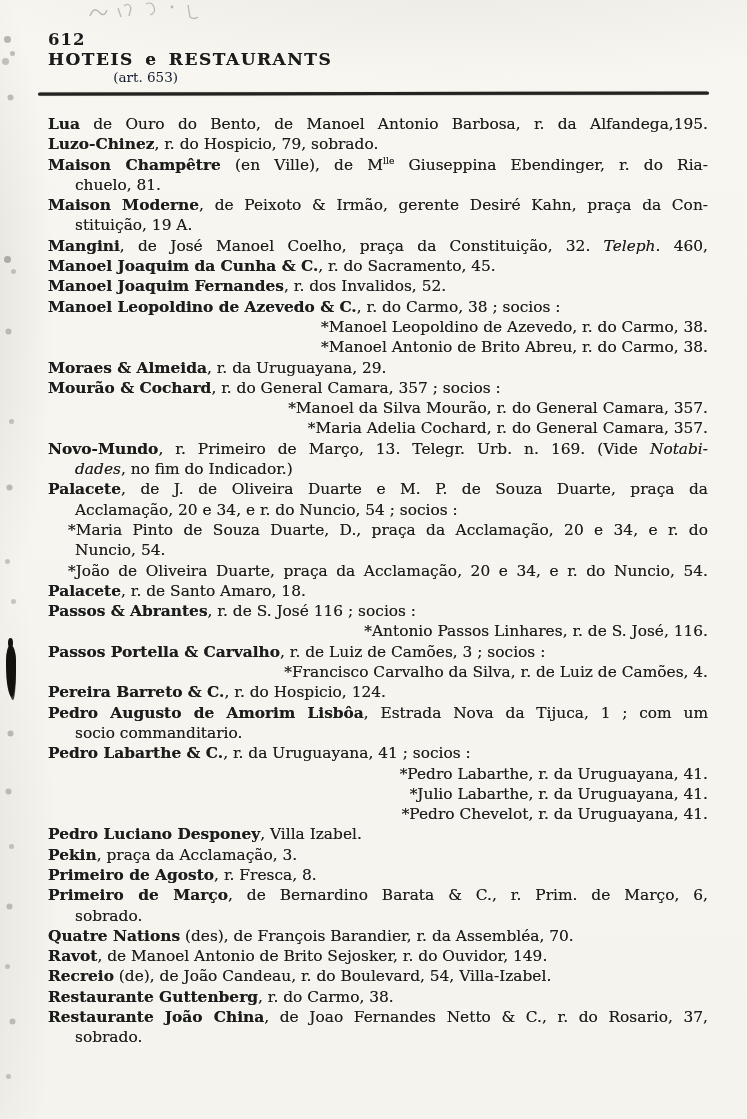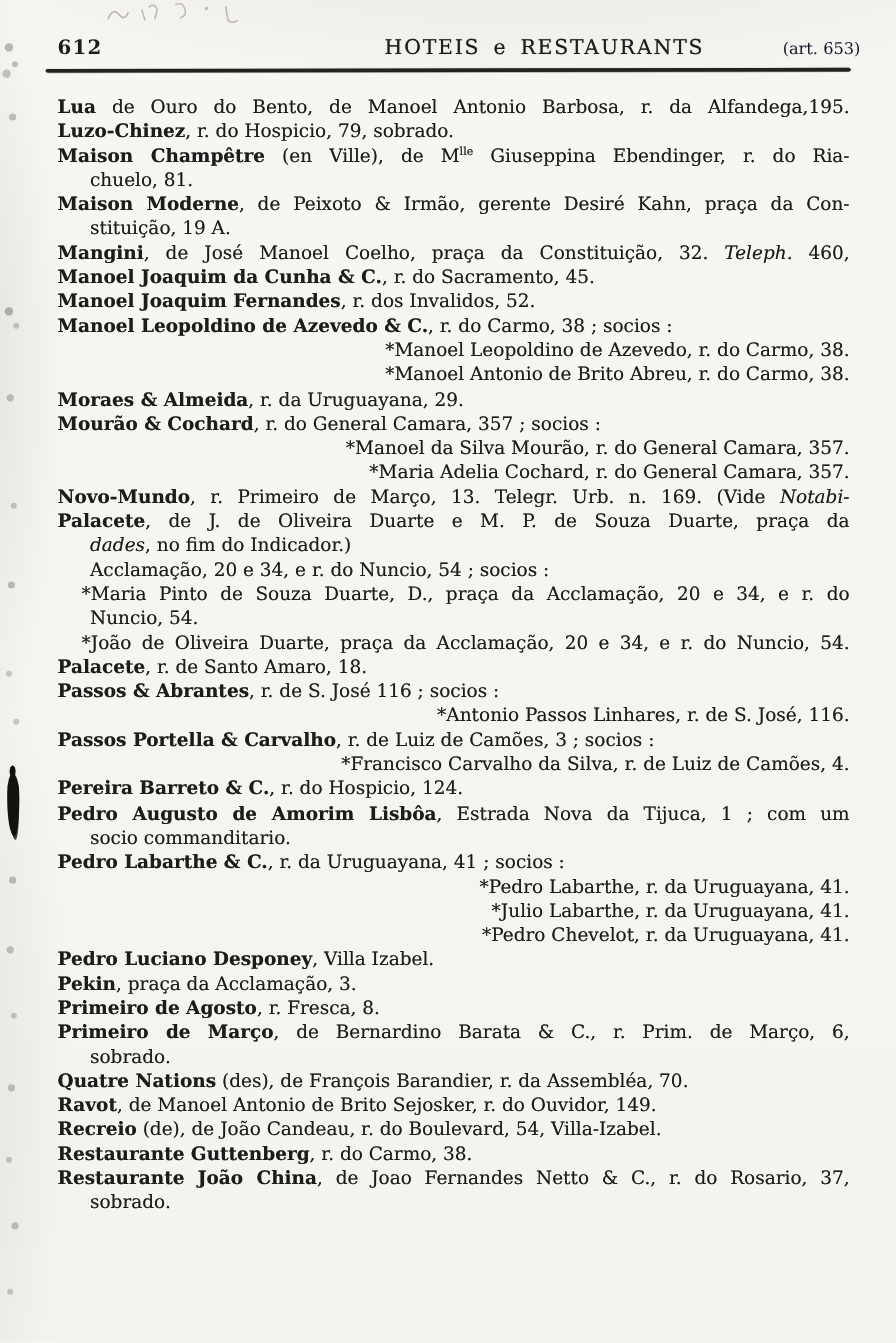--- a/index.html
+++ b/index.html
@@ -8,23 +8,23 @@
     background:
       radial-gradient(ellipse 900px 200px at 60% -40px, rgba(120,112,95,.10), transparent 60%),
       radial-gradient(ellipse 120px 500px at -30px 300px, rgba(90,85,70,.14), transparent 70%),
       radial-gradient(ellipse 140px 600px at -40px 900px, rgba(90,85,70,.12), transparent 70%),
       linear-gradient(#f7f6f1,#f4f3ee);
     font-family:"DejaVu Serif","Liberation Serif",serif;
     color:#1c1c1c;
   }
   .page{position:absolute;inset:0;}
   
-  .header{display:flex;align-items:baseline;margin:30px 0 0 0;padding:0 30px 0 48px;}
+  .header{display:flex;align-items:baseline;margin:30px 0 0 0;padding:0 30px 0 48px;flex-direction:column;}
   .pagenum{width:90px;font-weight:bold;font-size:16.5px;letter-spacing:1px;}
-  .title{flex:1;text-align:right;font-weight:normal;font-size:17px;letter-spacing:1.5px;word-spacing:4px;
+  .title{flex:1;text-align:right;font-weight:bold;font-size:17px;letter-spacing:1.5px;word-spacing:4px;
          text-shadow:0 0 .6px rgba(0,0,0,.6);}
   .artref{width:130px;text-align:right;font-size:13.5px;color:#0f172a;}
   .rule{height:3px;background:#242220;margin:7px 38px 0 38px;border-radius:2px/50%;
         box-shadow:0 .5px 0 rgba(0,0,0,.35), 0 0 1px rgba(0,0,0,.4);transform:rotate(-.08deg);}
   
   .entries{padding-top:19px;font-size:15.4px;line-height:20.3px;padding-left:12px;}
   .line{padding-left:36px;padding-right:39px;text-shadow:0 0 .5px rgba(10,10,10,.55);}
   .line.ind1{padding-left:63px;}
   .line.ind2{padding-left:56px;text-align:right;}
   .line.just{text-align:justify;text-align-last:justify;}
@@ -81,22 +81,22 @@
       <div class="line ind0"><span class="b">Manoel Joaquim da Cunha &amp; C.</span><span>, r. do Sacramento, 45.</span></div>
       <div class="line ind0"><span class="b">Manoel Joaquim Fernandes</span><span>, r. dos Invalidos, 52.</span></div>
       <div class="line ind0"><span class="b">Manoel Leopoldino de Azevedo &amp; C.</span><span>, r. do Carmo, 38 ; socios :</span></div>
       <div class="line ind2"><span>*Manoel Leopoldino de Azevedo, r. do Carmo, 38.</span></div>
       <div class="line ind2"><span>*Manoel Antonio de Brito Abreu, r. do Carmo, 38.</span></div>
       <div class="line ind0"><span class="b">Moraes &amp; Almeida</span><span>, r. da Uruguayana, 29.</span></div>
       <div class="line ind0"><span class="b">Mourão &amp; Cochard</span><span>, r. do General Camara, 357 ; socios :</span></div>
       <div class="line ind2"><span>*Manoel da Silva Mourão, r. do General Camara, 357.</span></div>
       <div class="line ind2"><span>*Maria Adelia Cochard, r. do General Camara, 357.</span></div>
       <div class="line ind0 just"><span class="b">Novo-Mundo</span><span>, r. Primeiro de Março, 13. Telegr. Urb. n. 169. (Vide </span><span class="i">Notabi-</span></div>
+      <div class="line ind1"><span class="i">dades</span><span>, no fim do Indicador.)</span></div>
       <div class="line ind0 just"><span class="b">Palacete</span><span>, de J. de Oliveira Duarte e M. P. de Souza Duarte, praça da</span></div>
-      <div class="line ind1"><span class="i">dades</span><span>, no fim do Indicador.)</span></div>
       <div class="line ind1"><span>Acclamação, 20 e 34, e r. do Nuncio, 54 ; socios :</span></div>
       <div class="line ind2 just"><span>*Maria Pinto de Souza Duarte, D., praça da Acclamação, 20 e 34, e r. do</span></div>
       <div class="line ind1"><span>Nuncio, 54.</span></div>
       <div class="line ind2 just"><span>*João de Oliveira Duarte, praça da Acclamação, 20 e 34, e r. do Nuncio, 54.</span></div>
       <div class="line ind0"><span class="b">Palacete</span><span>, r. de Santo Amaro, 18.</span></div>
       <div class="line ind0"><span class="b">Passos &amp; Abrantes</span><span>, r. de S. José 116 ; socios :</span></div>
       <div class="line ind2"><span>*Antonio Passos Linhares, r. de S. José, 116.</span></div>
       <div class="line ind0"><span class="b">Passos Portella &amp; Carvalho</span><span>, r. de Luiz de Camões, 3 ; socios :</span></div>
       <div class="line ind2"><span>*Francisco Carvalho da Silva, r. de Luiz de Camões, 4.</span></div>
       <div class="line ind0"><span class="b">Pereira Barreto &amp; C.</span><span>, r. do Hospicio, 124.</span></div>

